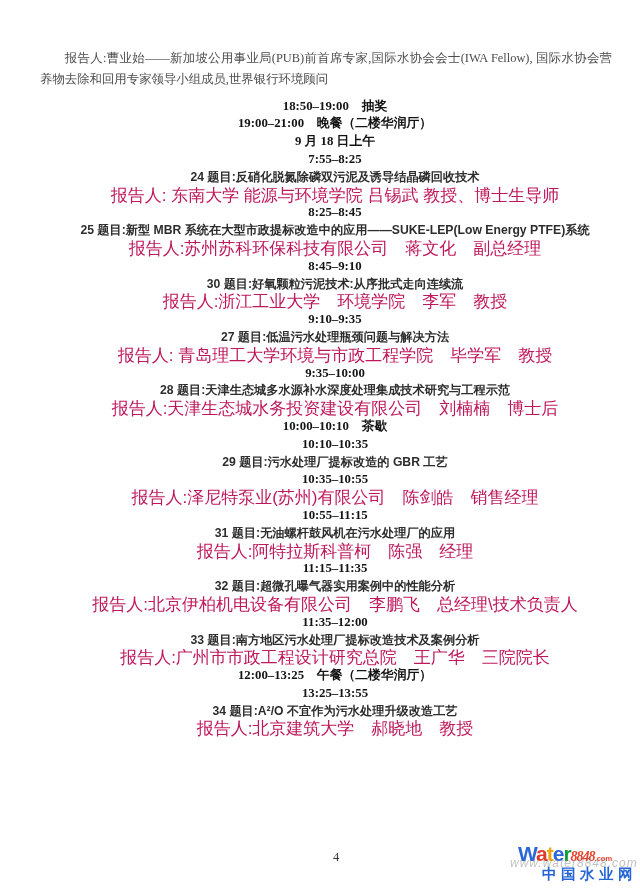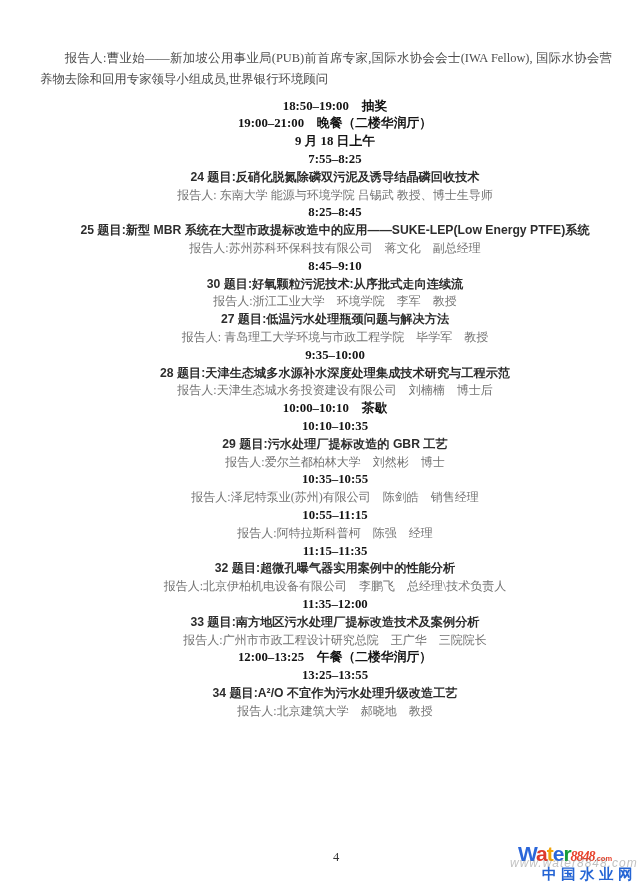--- a/index.html
+++ b/index.html
@@ -47,23 +47,23 @@
     font-size:12.8px;
     color:#141414;
   }
   .row.topic{
     font-family:"Liberation Sans","DejaVu Sans",sans-serif;
     font-weight:bold;
     font-size:12.2px;
     color:#2d2d2d;
   }
   .row.speaker{
-    font-family:Liberation Serif, serif;
-    font-size:12px;
-    color:#737373;
+    font-family:Liberation Sans, sans-serif;
+    font-size:17px;
+    color:#be185d;
   }
   .page-num{
     position:absolute;
     left:0;right:0;bottom:26px;
     text-align:center;
     font-family:"Liberation Serif","DejaVu Serif",serif;
     font-size:12.5px;
     color:#333;
   }
   .watermark{
@@ -132,32 +132,33 @@
         <div class="row time">9 月 18 日上午</div>
         <div class="row time">7:55–8:25</div>
         <div class="row topic">24 题目:反硝化脱氮除磷双污泥及诱导结晶磷回收技术</div>
         <div class="row speaker">报告人: 东南大学 能源与环境学院 吕锡武 教授、博士生导师</div>
         <div class="row time">8:25–8:45</div>
         <div class="row topic">25 题目:新型 MBR 系统在大型市政提标改造中的应用——SUKE-LEP(Low Energy PTFE)系统</div>
         <div class="row speaker">报告人:苏州苏科环保科技有限公司　蒋文化　副总经理</div>
         <div class="row time">8:45–9:10</div>
         <div class="row topic">30 题目:好氧颗粒污泥技术:从序批式走向连续流</div>
         <div class="row speaker">报告人:浙江工业大学　环境学院　李军　教授</div>
+        <div class="row time">9:10–9:35</div>
         <div class="row topic">27 题目:低温污水处理瓶颈问题与解决方法</div>
         <div class="row speaker">报告人: 青岛理工大学环境与市政工程学院　毕学军　教授</div>
         <div class="row time">9:35–10:00</div>
         <div class="row topic">28 题目:天津生态城多水源补水深度处理集成技术研究与工程示范</div>
         <div class="row speaker">报告人:天津生态城水务投资建设有限公司　刘楠楠　博士后</div>
         <div class="row time">10:00–10:10　茶歇</div>
         <div class="row time">10:10–10:35</div>
         <div class="row topic">29 题目:污水处理厂提标改造的 GBR 工艺</div>
-        <div class="row speaker">报告人:爱尔兰都柏林大学　刘然彬　博士</div>
         <div class="row time">10:35–10:55</div>
         <div class="row speaker">报告人:泽尼特泵业(苏州)有限公司　陈剑皓　销售经理</div>
         <div class="row time">10:55–11:15</div>
+        <div class="row topic">31 题目:无油螺杆鼓风机在污水处理厂的应用</div>
         <div class="row speaker">报告人:阿特拉斯科普柯　陈强　经理</div>
         <div class="row time">11:15–11:35</div>
         <div class="row topic">32 题目:超微孔曝气器实用案例中的性能分析</div>
         <div class="row speaker">报告人:北京伊柏机电设备有限公司　李鹏飞　总经理\技术负责人</div>
         <div class="row time">11:35–12:00</div>
         <div class="row topic">33 题目:南方地区污水处理厂提标改造技术及案例分析</div>
         <div class="row speaker">报告人:广州市市政工程设计研究总院　王广华　三院院长</div>
         <div class="row time">12:00–13:25　午餐（二楼华润厅）</div>
         <div class="row time">13:25–13:55</div>
         <div class="row topic">34 题目:A²/O 不宜作为污水处理升级改造工艺</div>

